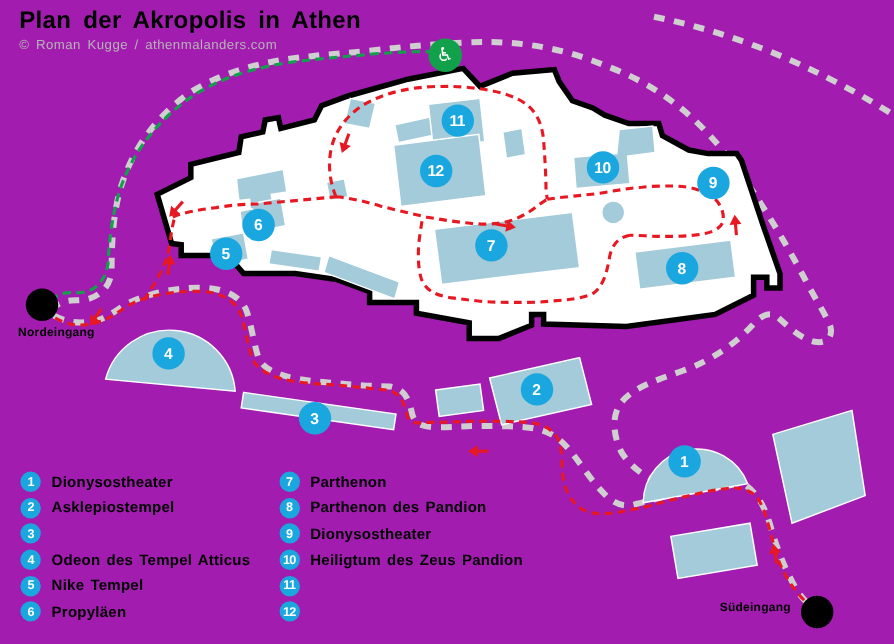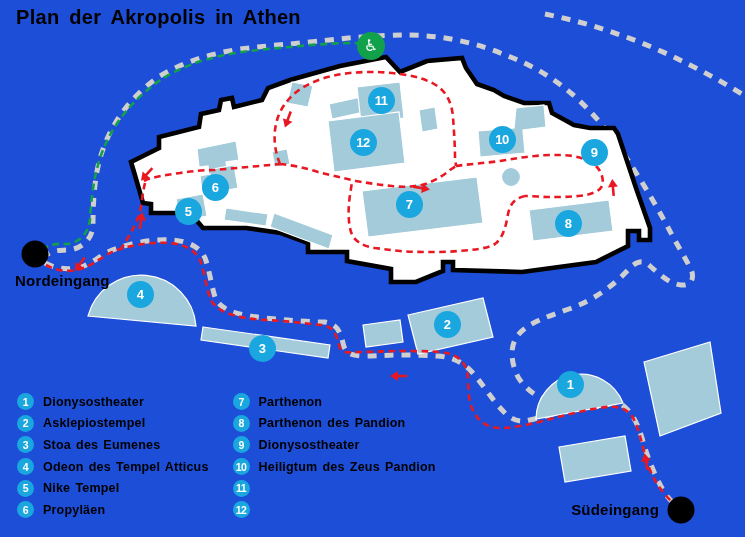--- a/index.html
+++ b/index.html
@@ -1,52 +1,53 @@
 <!DOCTYPE html>
 <html style="--building: #a3cbd9; --marker: #1aa7e0; --route-red: #e81823; --route-green: #12a14b; --route-gray: #cfcfcf; --wall: #000000; --subtitle-gray: #b5b5b5;"><head>
 <meta charset="utf-8">
 <style>
   html,body{margin:0;padding:0;background:#fff;}
-  .page{position:relative;width:745px;height:537px;background:#1d4ed8;overflow:hidden;
+  .page{position:relative;width:745px;height:537px;background:#a21caf;overflow:hidden;
         font-family:"Liberation Sans",sans-serif;}
   .hdr{position:absolute;left:16px;top:6px;z-index:30;}
   .hdr h1{margin:0;font-size:20px;font-weight:bold;color:#000;letter-spacing:.3px;word-spacing:4px;}
   .hdr p{margin:3px 0 0;font-size:11px;color:var(--subtitle-gray,#b5b5b5);letter-spacing:.4px;word-spacing:2px;}
   svg.map{position:absolute;left:0;top:0;z-index:1;}
   .gray{fill:none;stroke:var(--route-gray,#cfcfcf);stroke-width:5;stroke-dasharray:9 8;}
   .green{fill:none;stroke:var(--route-green,#12a14b);stroke-width:2.6;stroke-dasharray:7 4.5;}
   .red{fill:none;stroke:var(--route-red,#e81823);stroke-width:2.6;stroke-dasharray:6.5 4.5;}
   .wall{fill:#fff;stroke:var(--wall,#000);stroke-width:4.6;stroke-linejoin:miter;}
   .bld{fill:var(--building,#a3cbd9);stroke:#fff;stroke-width:1.2;}
   .ent{fill:#000;}
   .arr-shaft{stroke:var(--route-red,#e81823);stroke-width:2.6;fill:none;stroke-dasharray:none;}
   .arr-head{fill:var(--route-red,#e81823);}
   .map-marker{position:absolute;z-index:20;width:27px;height:27px;margin:-13.5px 0 0 -13.5px;
       border-radius:50%;background:var(--marker,#1aa7e0);color:#fff;font-weight:bold;font-size:13px;
       letter-spacing:-.5px;display:flex;align-items:center;justify-content:center;}
   .access-icon{position:absolute;z-index:20;width:28px;height:28px;margin:-14px 0 0 -14px;border-radius:50%;
       background:var(--route-green,#12a14b);color:#fff;font-size:16px;line-height:1;
       display:flex;align-items:center;justify-content:center;font-family:"DejaVu Sans",sans-serif;}
-  .ent-label{position:absolute;z-index:25;font-size:15px;font-weight:bold;color:#000;letter-spacing:.2px;text-align:center;}
+  .ent-label{position:absolute;z-index:25;font-size:10px;font-weight:bold;color:#000;letter-spacing:.2px;text-align:center;}
   .ent-label.north{left:15px;top:272px;}
   .ent-label.south{right:86px;top:501px;}
   .legend{position:absolute;left:17px;top:393px;z-index:30;display:flex;gap:24px;}
   .lcol{display:flex;flex-direction:column;gap:4.7px;}
   .litem{display:flex;align-items:center;gap:9px;height:17px;}
   .lnum{width:17px;height:17px;border-radius:50%;background:var(--marker,#1aa7e0);color:#fff;
       font-size:10.5px;font-weight:bold;letter-spacing:-.5px;display:flex;align-items:center;justify-content:center;flex:none;}
   .llabel{font-size:12.5px;font-weight:bold;color:#000;letter-spacing:.2px;word-spacing:1.5px;white-space:nowrap;}
 </style>
 </head>
 <body>
 
 <div class="page">
 
   <div class="hdr">
     <h1>Plan der Akropolis in Athen</h1>
+    <p>© Roman Kugge / athenmalanders.com</p>
   </div>
 
   <svg class="map" width="745" height="537" viewBox="0 0 745 537">
 
     <g>
       <path class="gray" d="M42,258 C55,247 62,252 74,249 C84,246 92,238 93,226 C93,205 94,175 102,152 C112,122 132,95 160,76 C190,58 225,50 258,47 C275,45 292,44 310,42 C330,40 345,38 362,37 C377,36 392,35 405,35 C440,35 475,42 505,55 C530,64 552,77 572,94 C594,113 614,138 631,165 C646,188 660,212 672,235 C680,250 688,262 692,272 C694,280 690,286 681,285 C670,284 660,275 650,266 C643,259 636,261 627,271 C613,286 594,300 569,309 C546,317 528,323 518,335 C510,345 510,361 518,377 C527,392 545,403 568,408 C580,410 600,407 618,402 C630,409 637,421 642,438 C647,456 654,474 663,490 C667,497 672,502 676,505"></path>
       <path class="gray" d="M45,263 C58,270 72,270 84,266 C96,261 104,252 118,248 C135,242 155,239 172,240 C188,241 200,247 205,258 C209,268 211,284 215,297 C219,308 232,313 250,316 C262,318 275,319 288,320 C300,321 313,322 325,322 C336,324 340,330 343,343 C345,354 352,356 365,356 C377,356 388,355 400,355 C412,355 425,355 437,356 C452,357 463,362 472,372 C482,383 492,400 504,412 C512,420 520,423 530,420 C543,417 556,413 570,410 C580,408 590,406 598,404"></path>
       <path class="gray" d="M545,14 C595,24 645,42 688,64 C708,74 726,84 745,96"></path>
     </g>
 
@@ -155,21 +156,20 @@
       <div class="litem">
           <span class="lnum">1</span>
           <span class="llabel">Dionysostheater</span>
         </div>
       <div class="litem">
           <span class="lnum">2</span>
           <span class="llabel">Asklepiostempel</span>
         </div>
       <div class="litem">
           <span class="lnum">3</span>
-          <span class="llabel">Stoa des Eumenes</span>
         </div>
       <div class="litem">
           <span class="lnum">4</span>
           <span class="llabel">Odeon des Tempel Atticus</span>
         </div>
       <div class="litem">
           <span class="lnum">5</span>
           <span class="llabel">Nike Tempel</span>
         </div>
       <div class="litem">

